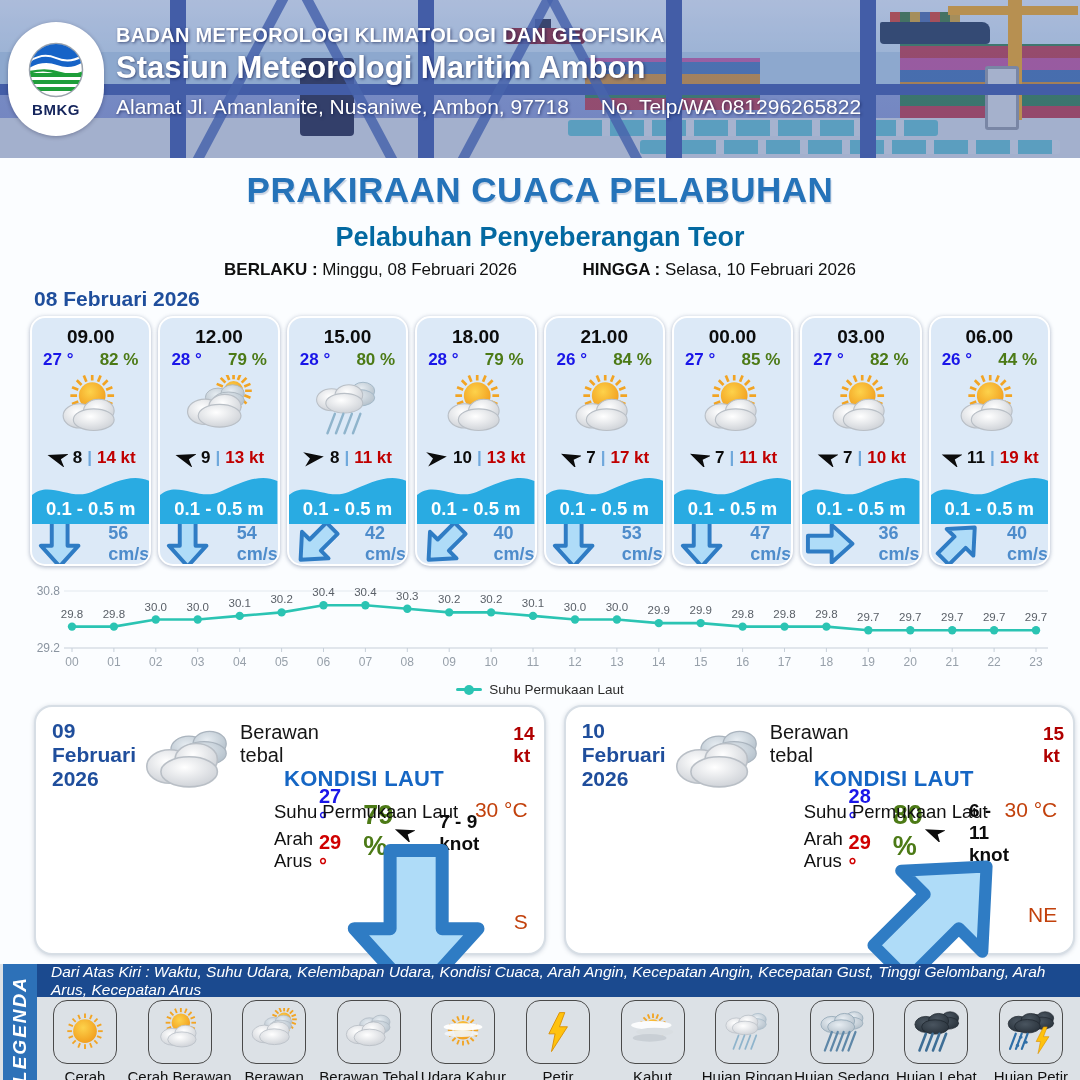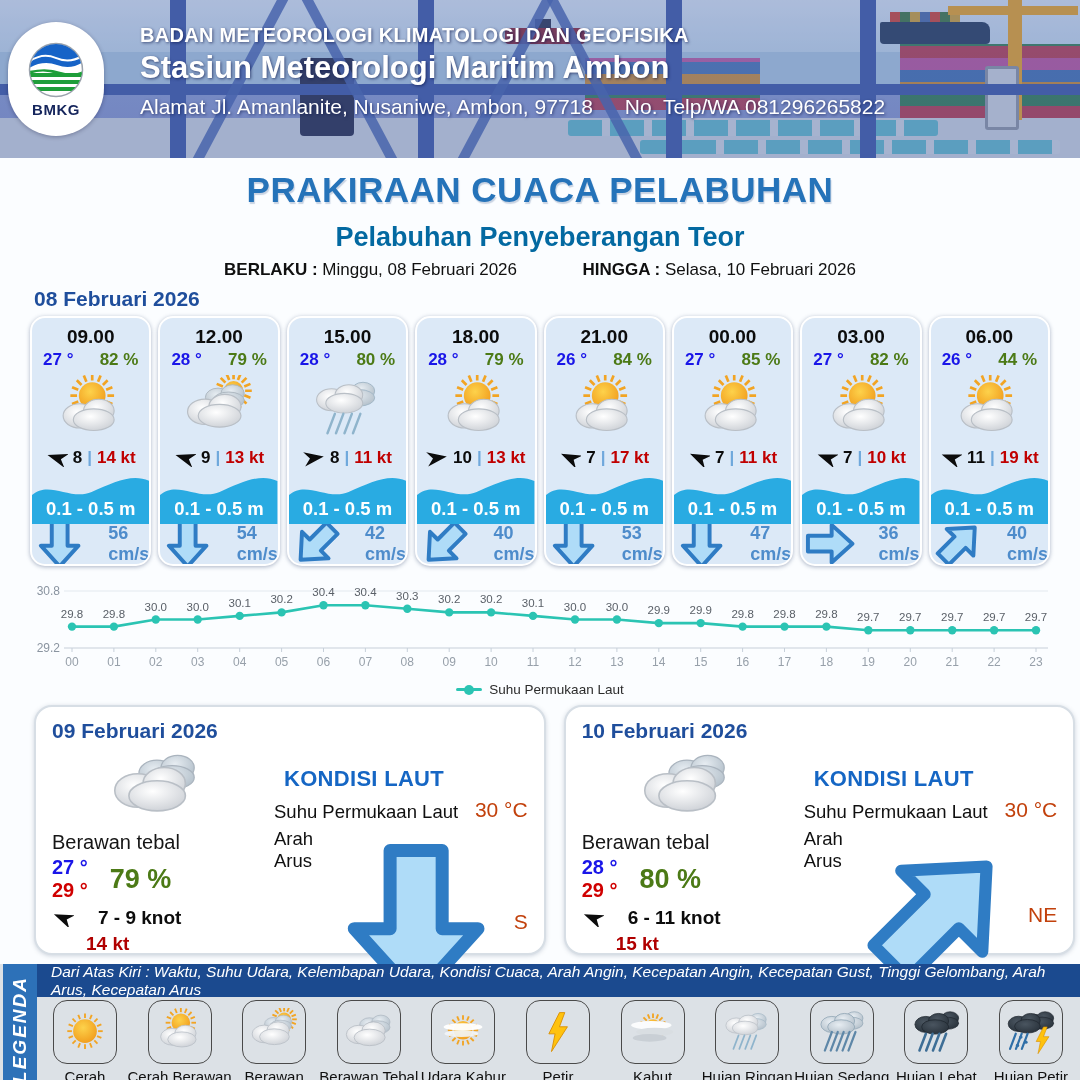--- a/index.html
+++ b/index.html
@@ -29,21 +29,21 @@
   .kiosk2 { position:absolute; top:66px; left:985px; width:34px; height:64px; background:#C9D4DC; border:3px solid #8A97A4; border-radius:3px; }
   .seats { position:absolute; top:120px; left:568px; width:370px; height:16px;
     background:repeating-linear-gradient(90deg,#5FB9C9 0 34px,#CBD7E0 34px 42px); border-radius:3px; }
   .seats2 { position:absolute; top:140px; left:640px; width:420px; height:14px;
     background:repeating-linear-gradient(90deg,#5FB9C9 0 34px,#CBD7E0 34px 42px); border-radius:3px; }
   .tint { position:absolute; inset:0; background:rgba(84,96,170,.30); }
 
   .logo-pill { position:absolute; top:22px; left:8px; width:96px; height:114px; background:#fff; border-radius:48px; z-index:5;
     display:flex; flex-direction:column; align-items:center; justify-content:center; gap:2px; box-shadow:0 1px 4px rgba(0,0,40,.3); }
   .logo-pill .bmkg-txt { font-size:15px; font-weight:bold; color:#15255C; letter-spacing:.5px; }
-  .hdr-text { position:absolute; top:24px; left:116px; right:8px; z-index:5; color:#fff; text-shadow:1px 1px 3px rgba(10,20,70,.65);margin-left:24px; }
+  .hdr-text { position:absolute; top:24px; left:116px; right:8px; z-index:5; color:#fff; text-shadow:1px 1px 3px rgba(10,20,70,.65); }
   .hdr-line1 { font-size:20px; font-weight:bold; letter-spacing:.3px; }
   .hdr-line2 { font-size:31px; font-weight:bold; margin-top:3px; }
   .hdr-line3 { font-size:21px; margin-top:9px; font-weight:normal; }
   .hdr-line3 .phone { margin-left:26px; }
 
   
   .title-block { text-align:center; padding-top:12px; }
   .main-title { font-size:35px; font-weight:800; color:#2573B9; letter-spacing:.5px; text-shadow:1px 2px 1px rgba(140,160,190,.45); }
   .sub-title { font-size:27px; font-weight:bold; color:#0369a1; margin-top:12px; }
   .validity { font-size:17px; color:#101010; margin-top:7px; }
@@ -77,21 +77,21 @@
   .chart-wrap { margin-top:12px; padding:0 30px; }
   .chart-legend { display:flex; align-items:center; justify-content:center; gap:7px; margin-top:2px; }
   .cl-swatch { position:relative; width:26px; height:3px; background:#2BC4B3; border-radius:2px; }
   .cl-swatch:after { content:""; position:absolute; left:8px; top:-3.5px; width:10px; height:10px; border-radius:50%; background:#2BC4B3; }
   .cl-label { font-size:13.5px; color:#2b2b2b; }
 
   
   .daily { display:flex; gap:18px; padding:0 34px; margin-top:8px; }
   .dcard { flex:1; height:250px; background:#fff; border:2px solid #D7DEE5; border-radius:18px; box-shadow:0 1px 4px rgba(70,90,120,.25);
     display:flex; padding:12px 16px; gap:8px; }
-  .d-left { width:208px; display:flex; flex-direction:column; }
+  .d-left { width:208px; display:flex; flex-direction:row; }
   .d-date { font-size:21px; font-weight:bold; color:#1F4E9C; }
   .d-icon { height:86px; display:flex; align-items:center; justify-content:center; }
   .d-icon svg { width:104px; height:86px; }
   .d-cond { font-size:20px; color:#161616; margin-top:2px; }
   .d-temps { display:flex; align-items:center; margin-top:2px; }
   .d-tcol { display:flex; flex-direction:column; line-height:23px; }
   .d-tmin { font-size:20px; font-weight:bold; color:#1A16E8; }
   .d-tmax { font-size:20px; font-weight:bold; color:#D00000; }
   .d-hum { font-size:27px; font-weight:bold; color:#4C7A16; margin-left:22px; }
   .d-wind { display:flex; align-items:center; gap:24px; margin-top:5px; font-size:19px; font-weight:bold; color:#0c0c0c; }

